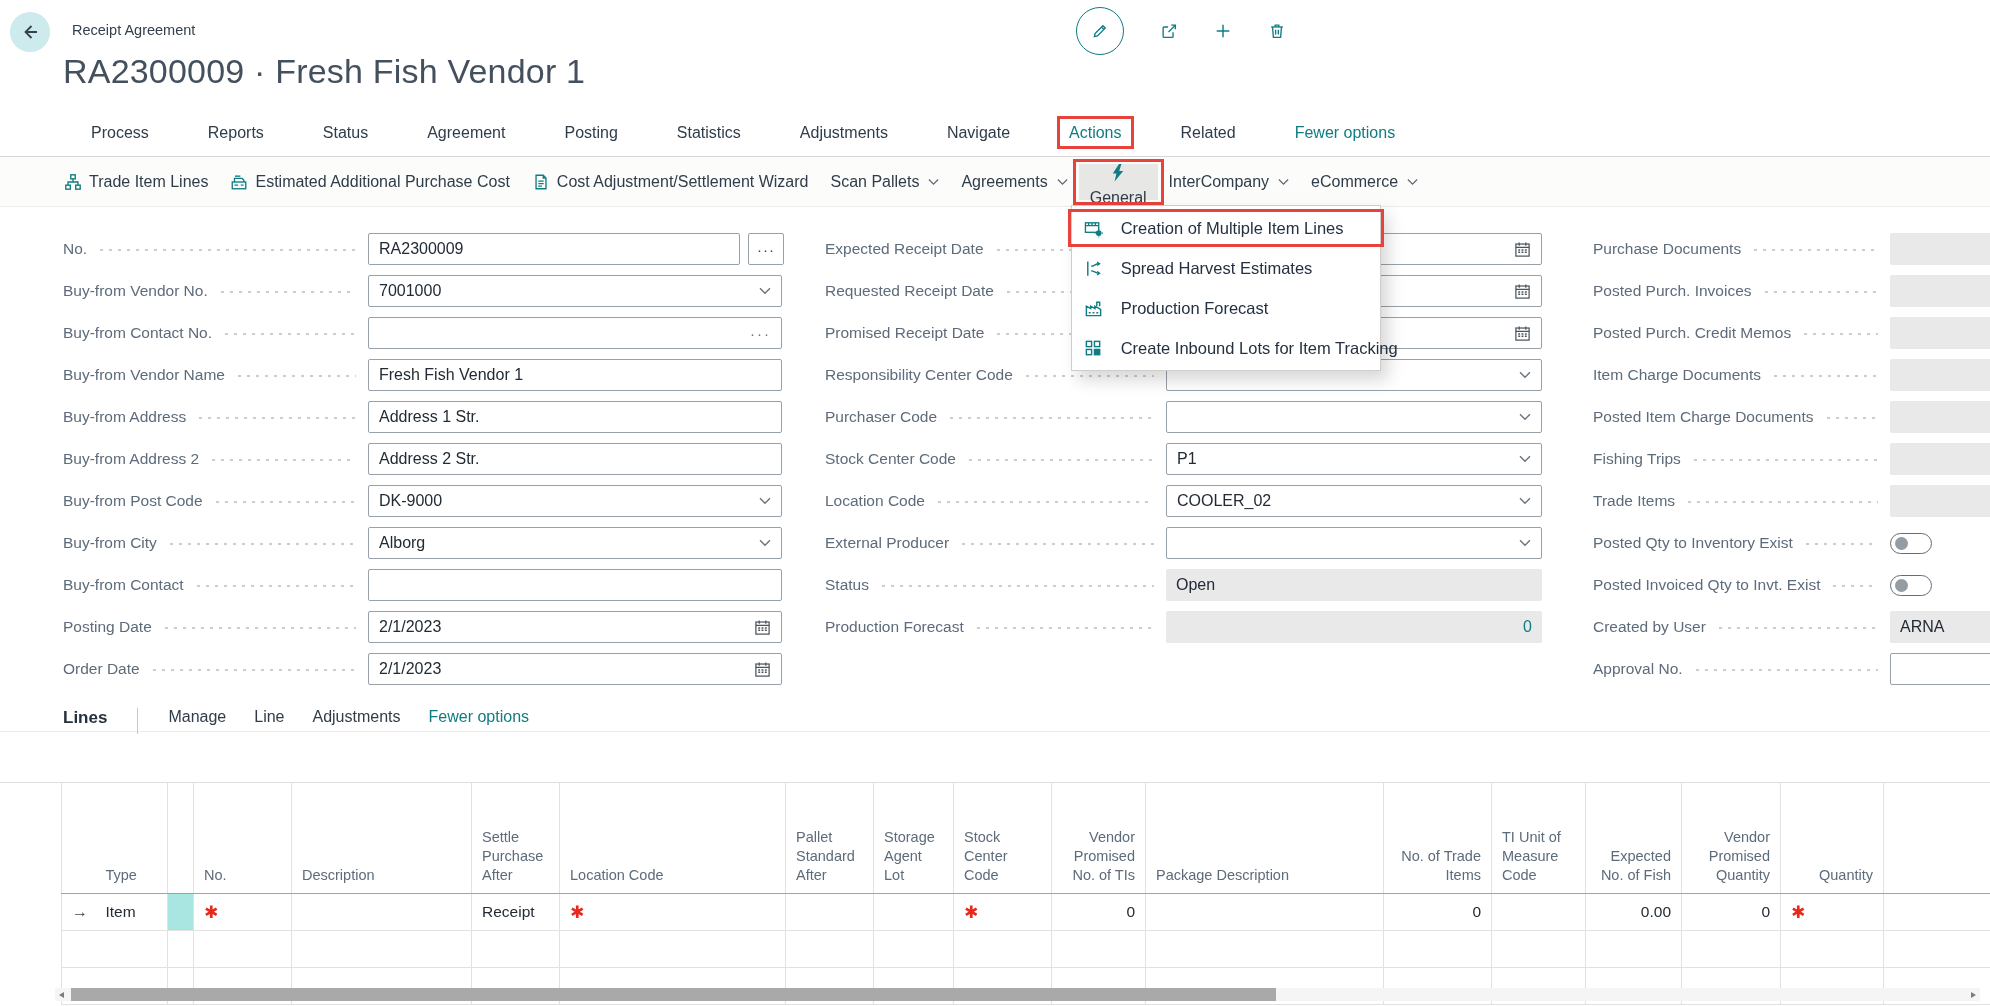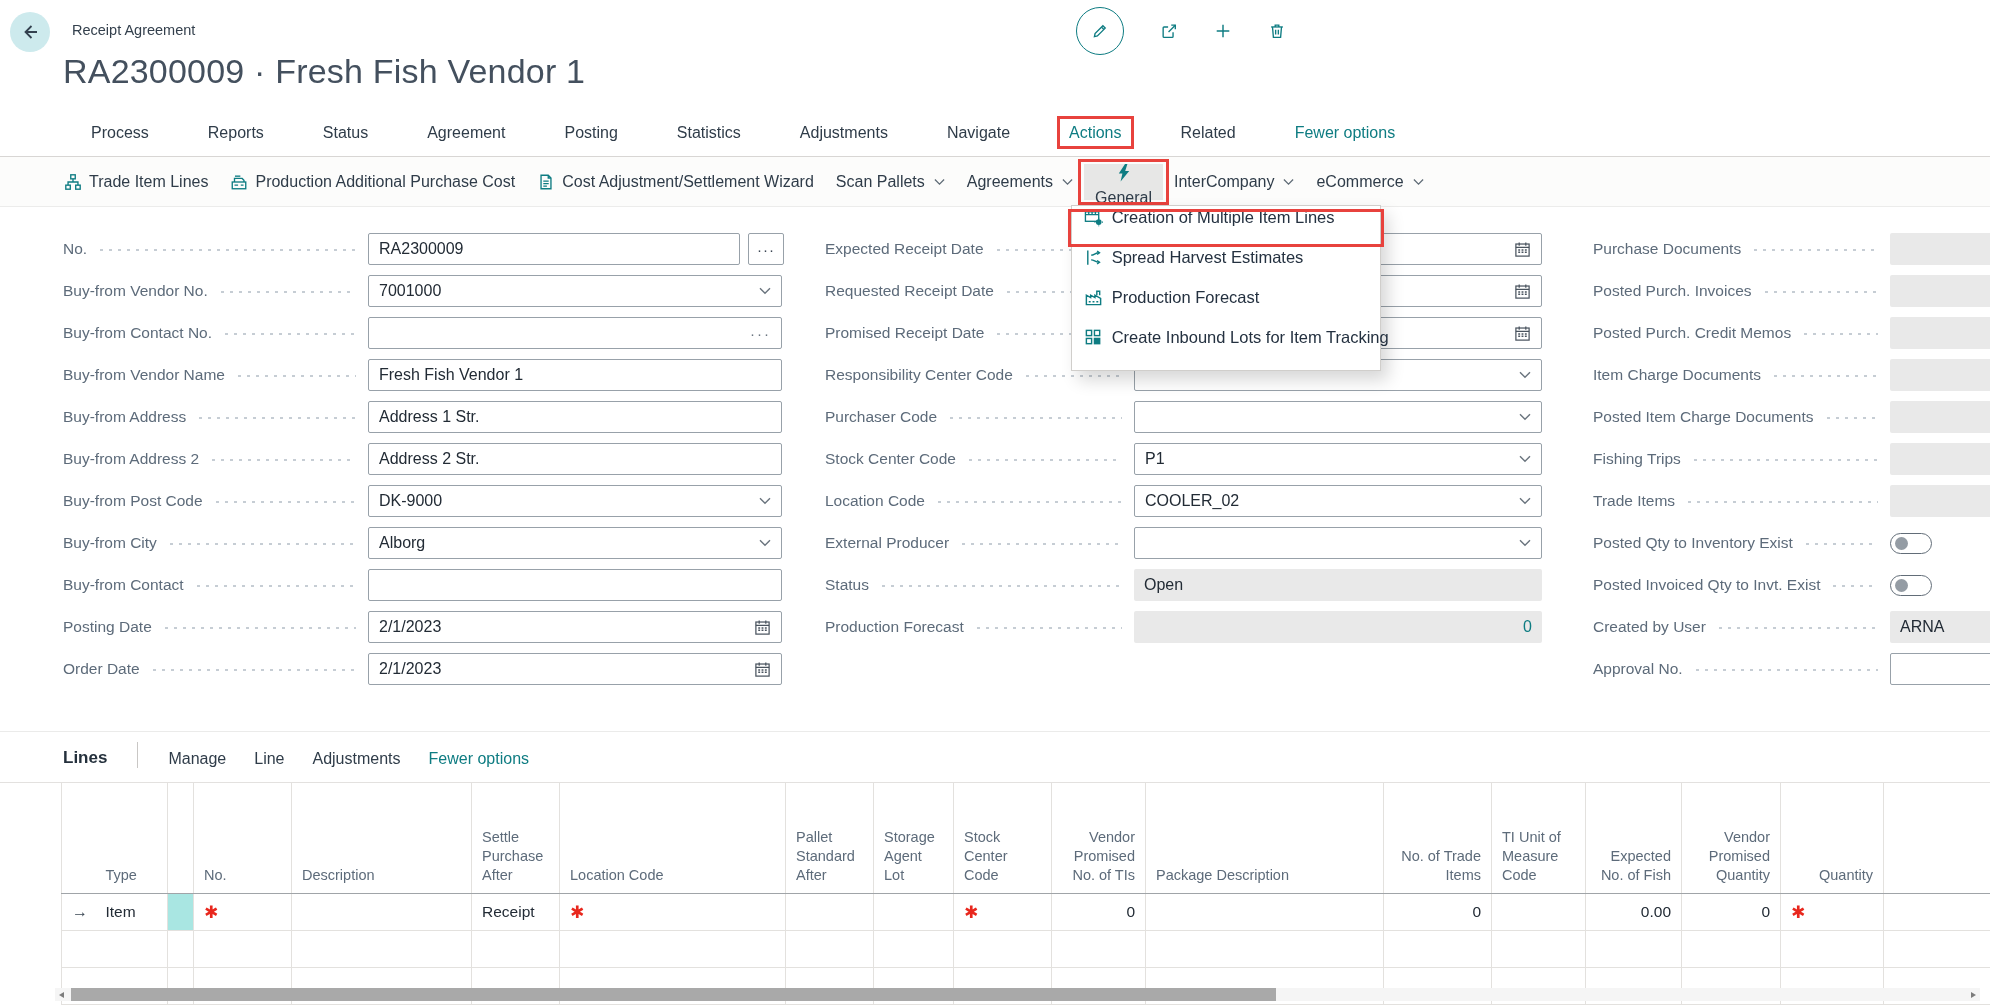--- a/index.html
+++ b/index.html
@@ -37,37 +37,37 @@
 
   
   .hl-red::after{content:"";position:absolute;border:3px solid #e8423d;pointer-events:none;z-index:70;}
   .tab.hl-red::after{inset:-8px -12px -2px -12px;}
   .ritem.hl-red::after{inset:-5px -6px;}
   .mitem.hl-red::after{inset:1px -4px;}
 
   
   .menu-panel{position:absolute;top:205px;left:1073px;width:308px;background:#fff;border:1px solid #d0cecb;
               box-shadow:7px 9px 16px rgba(0,0,0,.16);z-index:60;padding:2px 0;}
-  .mitem{display:flex;align-items:flex-start;gap:9px;height:40px;padding:0 12px;font-size:16.5px;color:#243140;
+  .mitem{display:flex;align-items:center;gap:18px;height:40px;padding:0 12px;font-size:16.5px;color:#243140;
          position:relative;cursor:pointer;white-space:nowrap;}
   .mic{display:flex;color:#0e7c82;}
   .mic svg{width:19px;height:19px;}
 
   
   .form-col{position:absolute;top:228px;}
   .col-left{left:63px;width:719px;}
   .col-mid{left:825px;width:717px;}
   .col-right{left:1593px;width:712px;}
   .frow{height:42px;display:flex;align-items:center;}
   .flabel{font-size:15.5px;color:#5d6b7a;white-space:nowrap;flex:0 0 auto;}
   .dots{flex:1 1 auto;height:6px;margin:2px 12px 0 10px;
         background-image:radial-gradient(circle,#c6cdd4 1.2px,transparent 1.4px);
         background-size:9px 6px;background-repeat:repeat-x;background-position:0 50%;}
   .fctl{flex:0 0 auto;width:414px;display:flex;align-items:center;}
-  .col-mid .fctl{width:408px;}
+  .col-mid .fctl{width:376px;}
   .col-right .fctl{width:415px;}
   .fld{height:32px;box-sizing:border-box;display:flex;align-items:center;padding:0 10px;font-size:16px;
        color:#222b35;flex:1 1 auto;position:relative;border-radius:2px;}
   .fld.white{border:1px solid #98a1a9;background:#fff;}
   .fld.gray{background:#e9e9e9;}
   .fld .val{flex:1;white-space:nowrap;overflow:hidden;}
   .fld .val.right{text-align:right;}
   .fld .val.accent{color:#0e7c82;}
   .tail{color:#6a747e;display:flex;align-items:center;flex:0 0 auto;}
   .tail svg{width:12px;height:8px;}
@@ -77,21 +77,21 @@
   .lookup-btn{margin-left:8px;width:36px;height:32px;box-sizing:border-box;border:1px solid #98a1a9;background:#fff;
               border-radius:2px;color:#3c4754;font-size:15px;display:flex;align-items:center;justify-content:center;
               letter-spacing:1px;flex:0 0 auto;cursor:pointer;}
   .toggle{width:42px;height:21px;box-sizing:border-box;border:1px solid #626d78;border-radius:11px;background:#fff;
           position:relative;flex:0 0 auto;cursor:pointer;}
   .toggle .knob{position:absolute;left:4px;top:3px;width:13px;height:13px;border-radius:50%;background:#4c545d;}
   .toggle.gray .knob{background:#949ca4;}
 
   
   .card-sep{position:absolute;left:0;right:0;top:731px;border-top:1px solid #ebebea;}
-  .lines-head{position:absolute;left:63px;top:742px;display:flex;align-items:flex-end;gap:28px;}
+  .lines-head{position:absolute;left:63px;top:708px;display:flex;align-items:flex-start;gap:28px;}
   .lines-title{font-size:17px;font-weight:bold;color:#24303c;}
   .vdiv{width:1px;height:26px;background:#c9c7c5;margin:0 2px;}
   .lmenu{font-size:16px;color:#2f3c49;cursor:pointer;white-space:nowrap;}
   .lmenu.accent{color:#0e7c82;}
   .lines-sep{position:absolute;left:0;right:0;top:782px;border-top:1px solid #e3e1df;}
 
   .table-wrap{position:absolute;left:61px;top:783px;width:1929px;height:223px;overflow:hidden;}
   table{border-collapse:collapse;table-layout:fixed;border-left:1px solid #e3e1de;}
   th{vertical-align:bottom;font-weight:normal;font-size:14.5px;color:#5d6b7a;padding:4px 10px 8px;line-height:1.3;
      border-bottom:1px solid #a0a4a8;text-align:left;overflow:hidden;}
@@ -190,21 +190,21 @@
       </div>
       <div class="ritem">
         <span class="ric">
           <svg viewBox="0 0 20 20" fill="none" stroke="currentColor" stroke-width="1.5">
             <rect x="2.5" y="10" width="15" height="7.5"></rect>
             <path d="M5 10V6h8.5l2 2v2"></path>
             <path d="M5.5 3.5h6"></path>
             <path d="M5 13.5h4M12 13.5h3"></path>
           </svg>
         </span>
-        <span>Production Additional Purchase Cost</span>
+        <span>Estimated Additional Purchase Cost</span>
       </div>
       <div class="ritem">
         <span class="ric">
           <svg viewBox="0 0 20 20" fill="none" stroke="currentColor" stroke-width="1.5">
             <path d="M4.5 2.5h8l3 3v12h-11z"></path>
             <path d="M12.5 2.5v3h3"></path>
             <path d="M7 9h6M7 11.8h6M7 14.6h4"></path>
           </svg>
         </span>
         <span>Cost Adjustment/Settlement Wizard</span>

